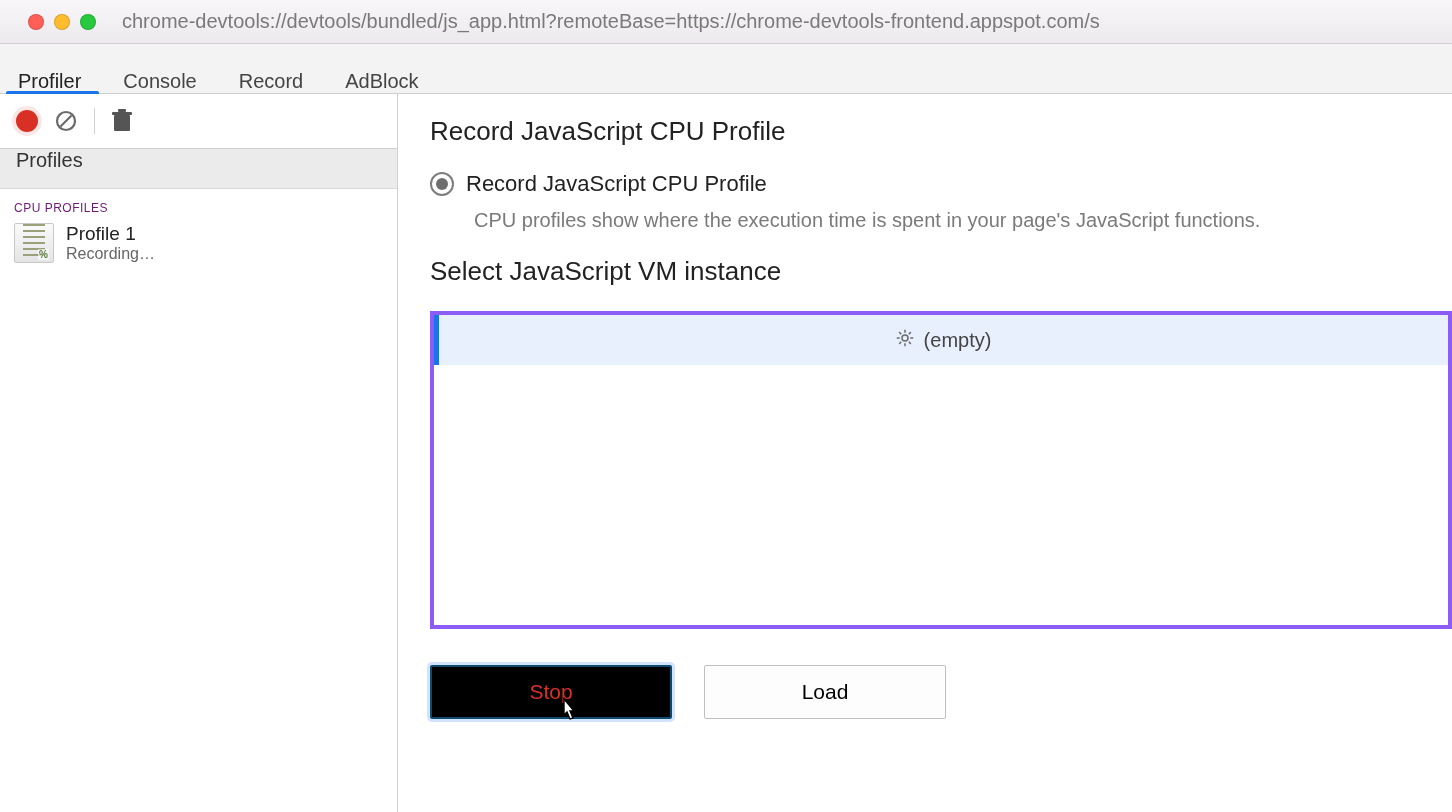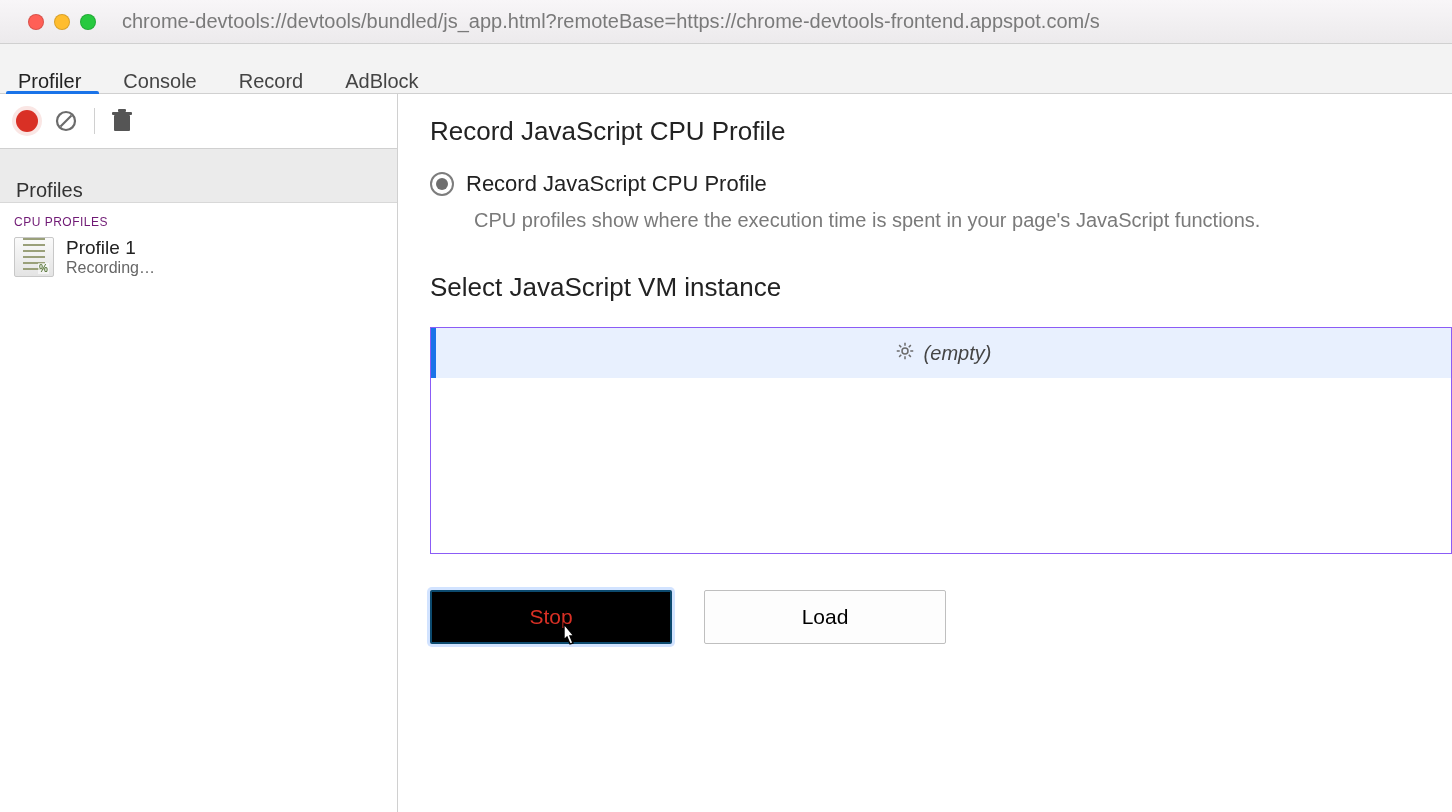--- a/index.html
+++ b/index.html
@@ -94,24 +94,24 @@
       box-shadow: 0 0 0 4px rgba(217,48,37,0.12);
     }
     .clear-icon svg, .trash-icon svg {
       display: block;
     }
     .toolbar-sep {
       width: 1px; height: 26px; background: #d0d0d0;
     }
 
     .profiles-header {
-      height: 54px;
+      height: 40px;
       background: #ebebeb;
       display: flex;
-      align-items: flex-end;
+      align-items: flex-start;
       padding-left: 16px;
       font-size: 20px;
       color: #333;
       border-bottom: 1px solid #d8d8d8;
     }
 
     .section-label {
       padding: 12px 14px 6px 14px;
       font-size: 12px;
       letter-spacing: 0.5px;
@@ -173,30 +173,29 @@
     }
     .radio-inner {
       width: 12px; height:12px; border-radius:50%;
       background: #6e6e6e;
     }
     .radio-label { font-size: 22px; color:#222; }
     .radio-desc {
       font-size: 20px;
       color: #7a7a7a;
       margin-left: 44px;
-      margin-bottom: 40px;
+      margin-bottom: 24px;
     }
 
     .vm-box-wrap { padding-right: 0; }
     .vm-box {
-      border: 1px solid #8b5cf6;
-      height: 227px;
+      border: 4px solid #8b5cf6;
+      height: 318px;
       background:#fff;
       overflow:hidden;
-      font-style:italic;
     }
     .vm-row {
       height: 50px;
       background: #e8f0fe;
       border-left: 5px solid #1a73e8;
       display:flex; align-items:center; justify-content:center;
       gap:10px;
       color:#444; font-size:20px;
     }
     .vm-row .gear { color:#6b6b6b; }

